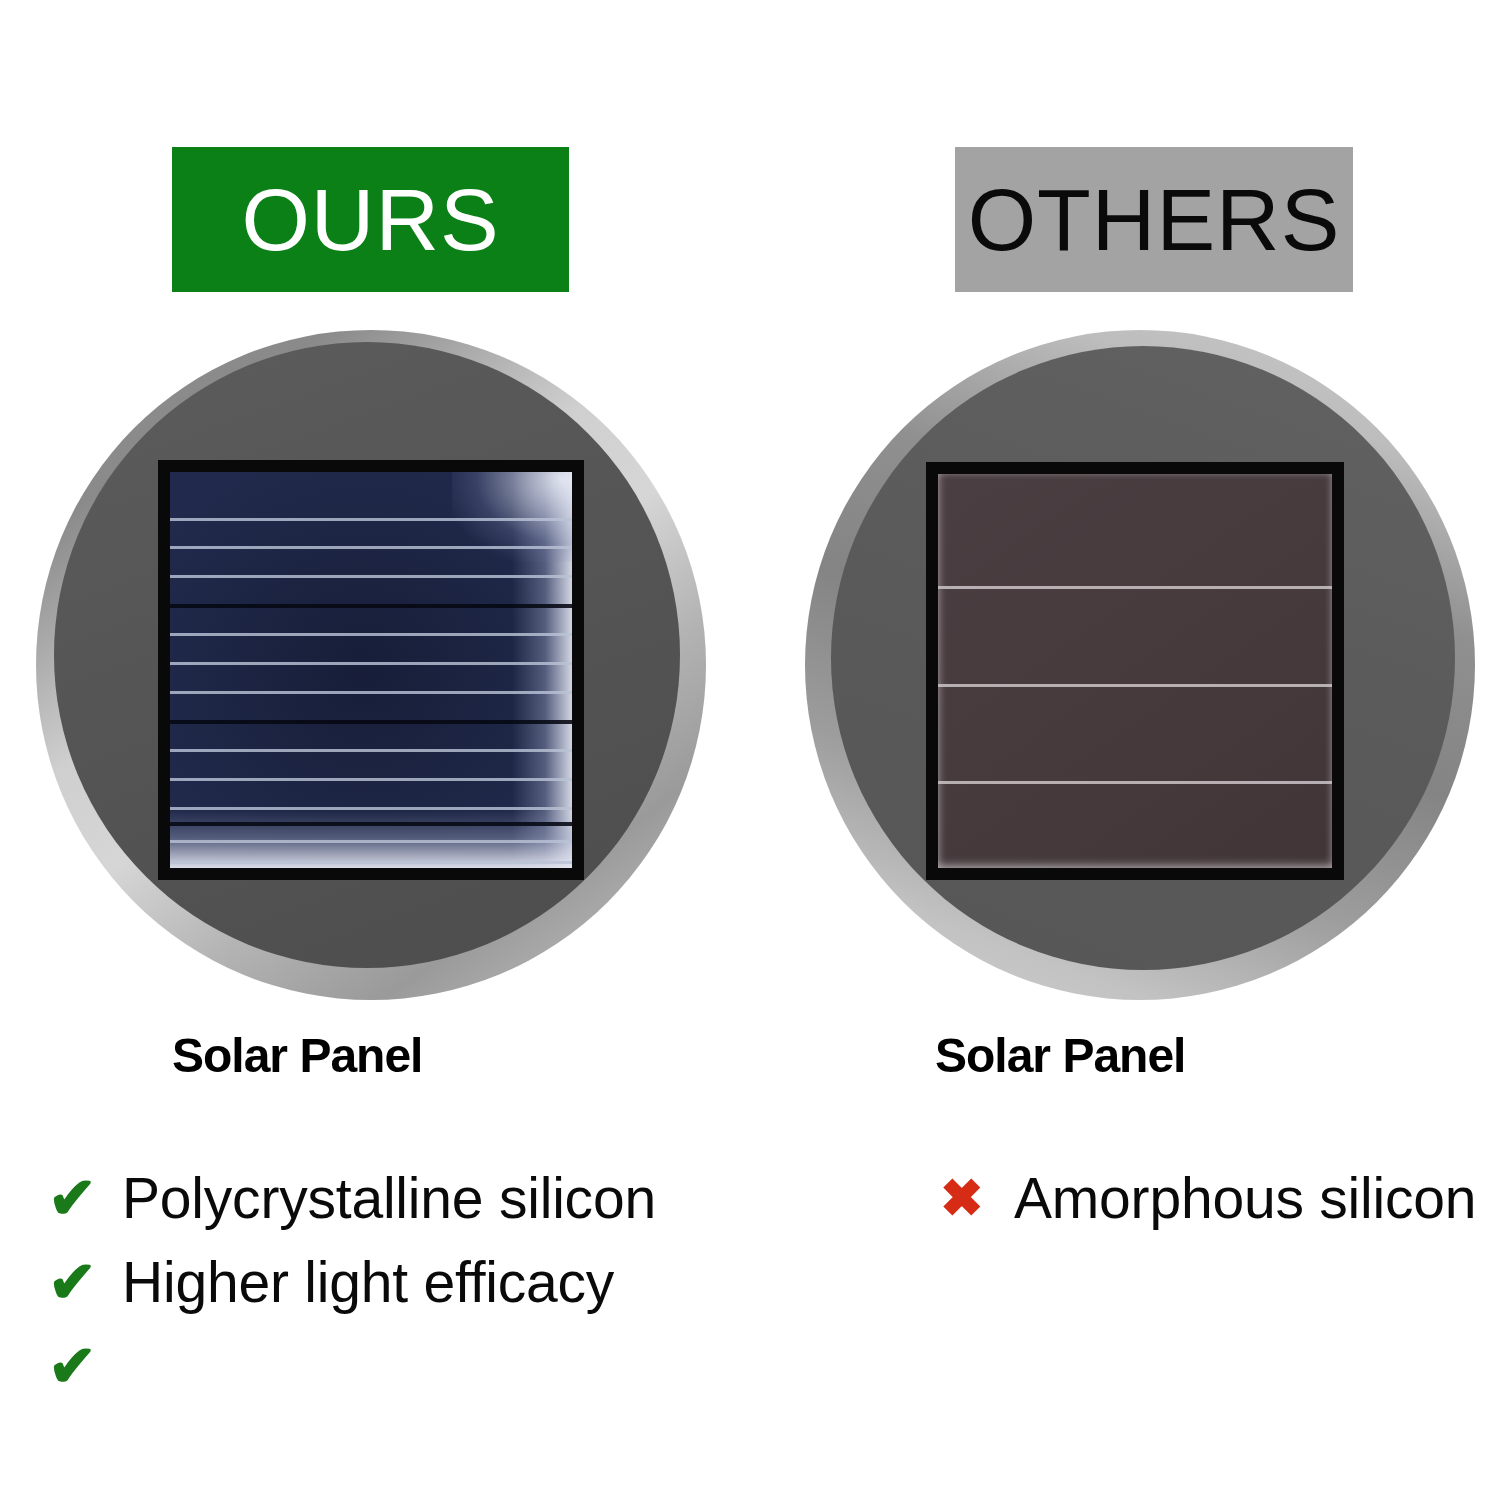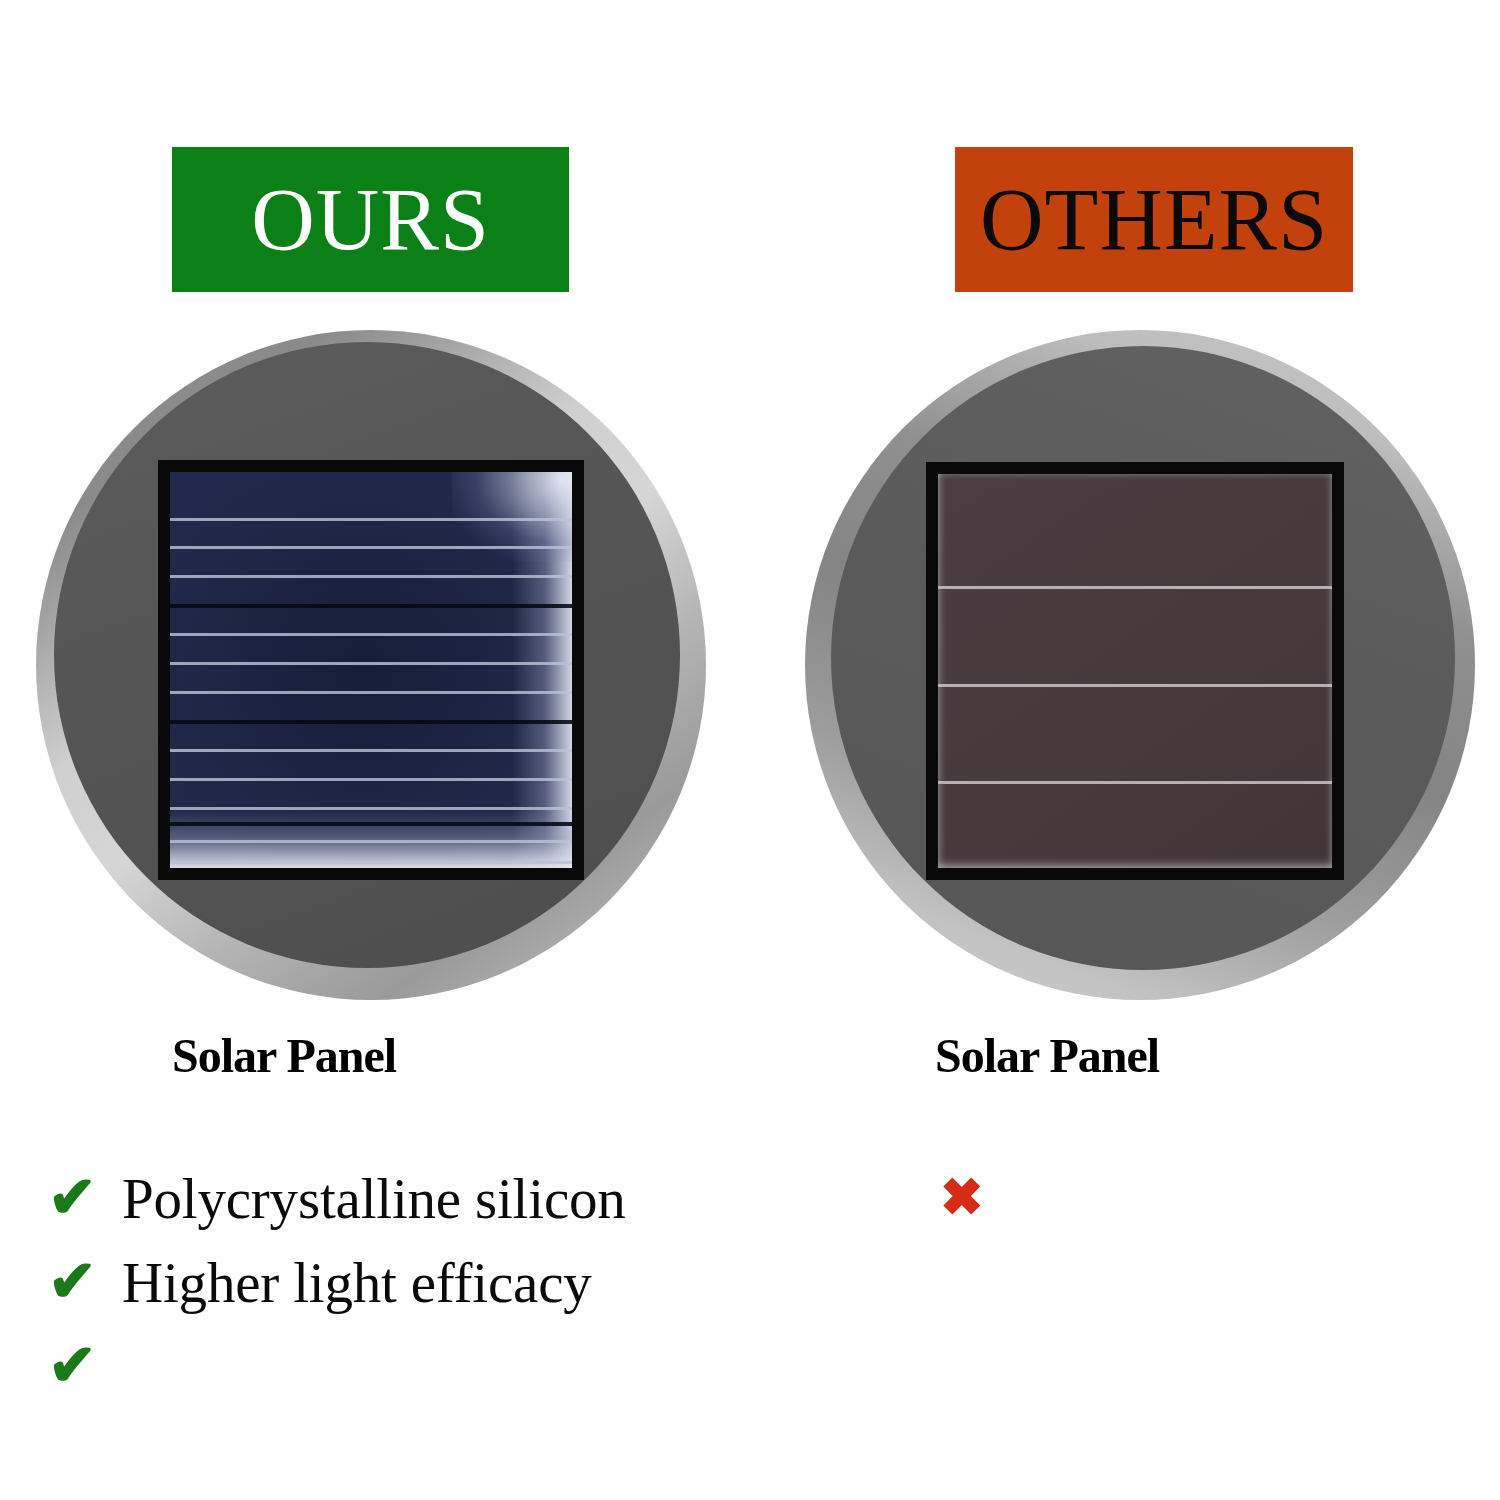--- a/index.html
+++ b/index.html
@@ -1,15 +1,15 @@
 <!DOCTYPE html>
 <html><head>
 <meta charset="utf-8">
 <style>
-  * { box-sizing: border-box; margin: 0; padding: 0; font-family: Liberation Serif, serif; }
+  * { box-sizing: border-box; margin: 0; padding: 0; }
 
   html, body {
     width: 1500px;
     height: 1500px;
     background: #ffffff;
     font-family: "Liberation Sans", sans-serif;
     overflow: hidden;
   }
 
   #page {
@@ -43,21 +43,21 @@
     top: 147px;
     width: 397px;
     background: #0B8016;
   }
   .badge.ours .badge-label { color: #ffffff; }
 
   .badge.others {
     left: 205px;
     top: 147px;
     width: 398px;
-    background: #c2410c;
+    background: #a3a3a3;
   }
   .badge.others .badge-label { color: #0a0a0a; }
 
   
   .housing {
     position: absolute;
     top: 330px;
     width: 670px;
     height: 670px;
     border-radius: 50%;
@@ -300,17 +300,18 @@
           <div class="line amorph-line" style="top: 53.2%;"></div>
           <div class="line amorph-line" style="top: 78%;"></div>
         </div>
     </div>
 
     <div class="panel-title right">Solar Panel</div>
 
     <div class="features right" id="features-others">
         <div class="feature-row">
           <span class="feature-mark cross">✖</span>
+          <span class="feature-text">Amorphous silicon</span>
         </div>
       </div>
   </div>
 
 </div>
 
 </body></html>

